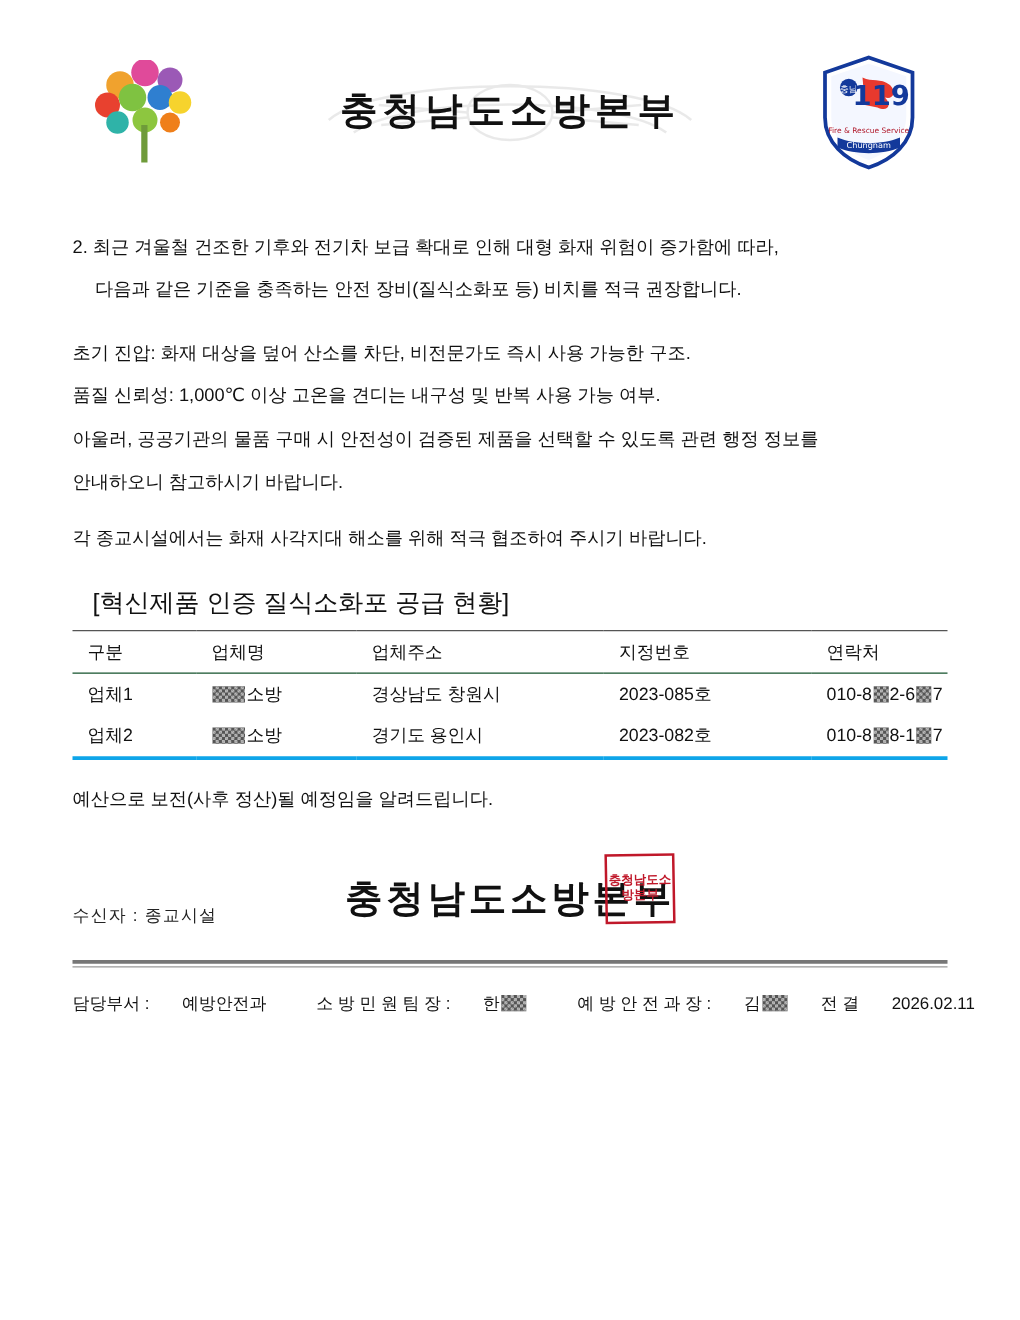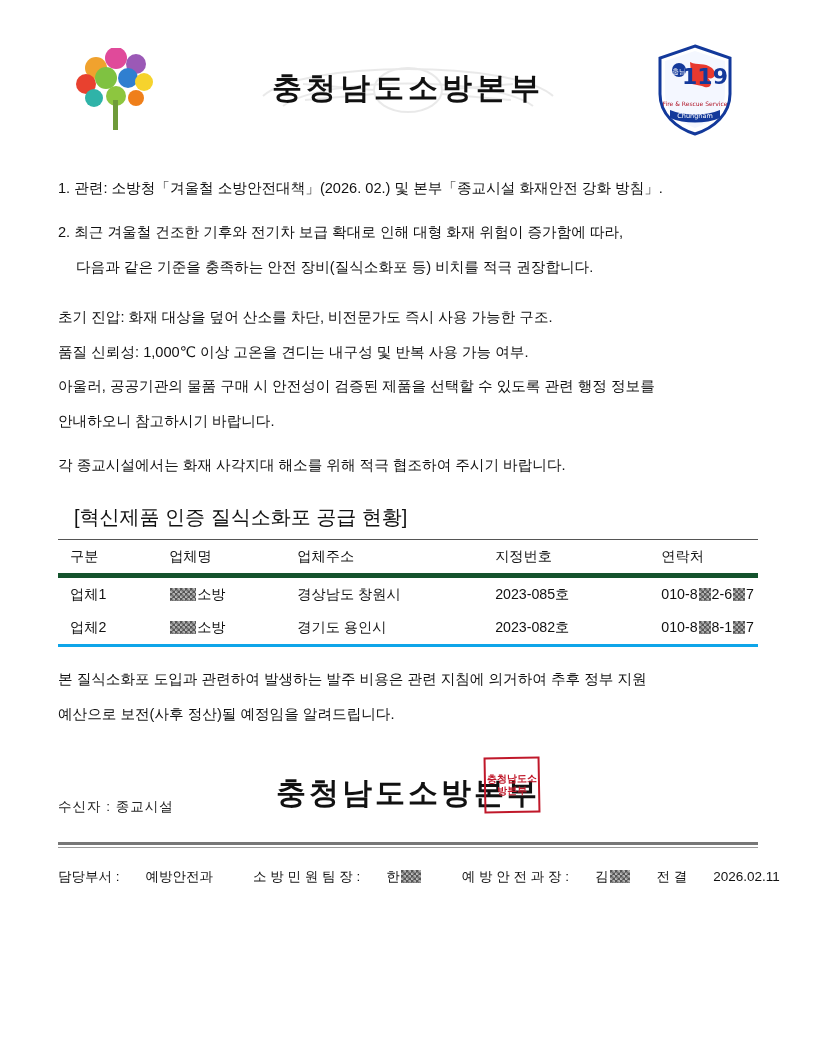--- a/index.html
+++ b/index.html
@@ -124,21 +124,21 @@
   table.supply th,
   table.supply td {
     text-align: left;
     padding: 7px 4px 7px 12px;
     color: #111;
     font-weight: normal;
     white-space: nowrap;
   }
   table.supply thead th {
     border-top: 1px solid #555;
-    border-bottom: 5px solid #14532d;
+    border-bottom: 1px solid #14532d;
   }
   table.supply tbody tr:last-child td {
     border-bottom: 3px solid #0ea5e9;
   }
   .col-1 { width: 88px; }
   .col-2 { width: 118px; }
   .col-3 { width: 190px; }
   .col-4 { width: 158px; }
 
   .redact {
@@ -270,21 +270,20 @@
       <path d="M34 18 C42 22 48 18 56 24 C62 30 58 36 52 34 C58 40 54 46 46 42 L36 40 Z" fill="#e8392e"></path>
       <text x="49" y="40" font-size="22" font-weight="bold" fill="#13399b" text-anchor="middle" font-family="DejaVu Sans, sans-serif">119</text>
       <text x="39" y="62" font-size="6" fill="#b0182a" text-anchor="middle" font-family="DejaVu Sans, sans-serif">Fire &amp; Rescue Service</text>
       <path d="M14 66 C28 72 50 72 64 66 L64 74 C50 80 28 80 14 74 Z" fill="#13399b"></path>
       <text x="39" y="74" font-size="6.5" fill="#ffffff" text-anchor="middle" font-family="DejaVu Sans, sans-serif">Chungnam</text>
     </svg>
   </div>
 
 
   <div class="body-block">
-    <p class="para">1. 관련: 소방청「겨울철 소방안전대책」(2026. 02.) 및 본부「종교시설 화재안전 강화 방침」.</p>
     <div class="gap-sm"></div>
     <p class="para">2. 최근 겨울철 건조한 기후와 전기차 보급 확대로 인해 대형 화재 위험이 증가함에 따라,</p>
     <p class="para hang">다음과 같은 기준을 충족하는 안전 장비(질식소화포 등) 비치를 적극 권장합니다.</p>
     <div class="gap-md"></div>
     <p class="para">초기 진압: 화재 대상을 덮어 산소를 차단, 비전문가도 즉시 사용 가능한 구조.</p>
     <p class="para">품질 신뢰성: 1,000℃ 이상 고온을 견디는 내구성 및 반복 사용 가능 여부.</p>
     <p class="para">아울러, 공공기관의 물품 구매 시 안전성이 검증된 제품을 선택할 수 있도록 관련 행정 정보를</p>
     <p class="para">안내하오니 참고하시기 바랍니다.</p>
     <div class="gap-sm"></div>
     <p class="para">각 종교시설에서는 화재 사각지대 해소를 위해 적극 협조하여 주시기 바랍니다.</p>
@@ -313,21 +312,20 @@
         <td>업체2</td>
         <td><span class="redact r-w26"></span><span>소방</span></td>
         <td>경기도 용인시</td>
         <td>2023-082호</td>
         <td><span>010-8</span><span class="redact r-w12"></span><span>8-1</span><span class="redact r-w12"></span><span>7</span></td>
       </tr>
     </tbody>
   </table>
 
   <div class="note">
-    <p class="para">본 질식소화포 도입과 관련하여 발생하는 발주 비용은 관련 지침에 의거하여 추후 정부 지원</p>
     <p class="para">예산으로 보전(사후 정산)될 예정임을 알려드립니다.</p>
   </div>
 
   <div class="signature">
     <div class="sign-name">충청남도소방본부</div>
     <div class="seal">충청남도소방본부</div>
   </div>
   <div class="recipient-line">수신자 : 종교시설</div>
 
   <div class="rule-thick"></div>

